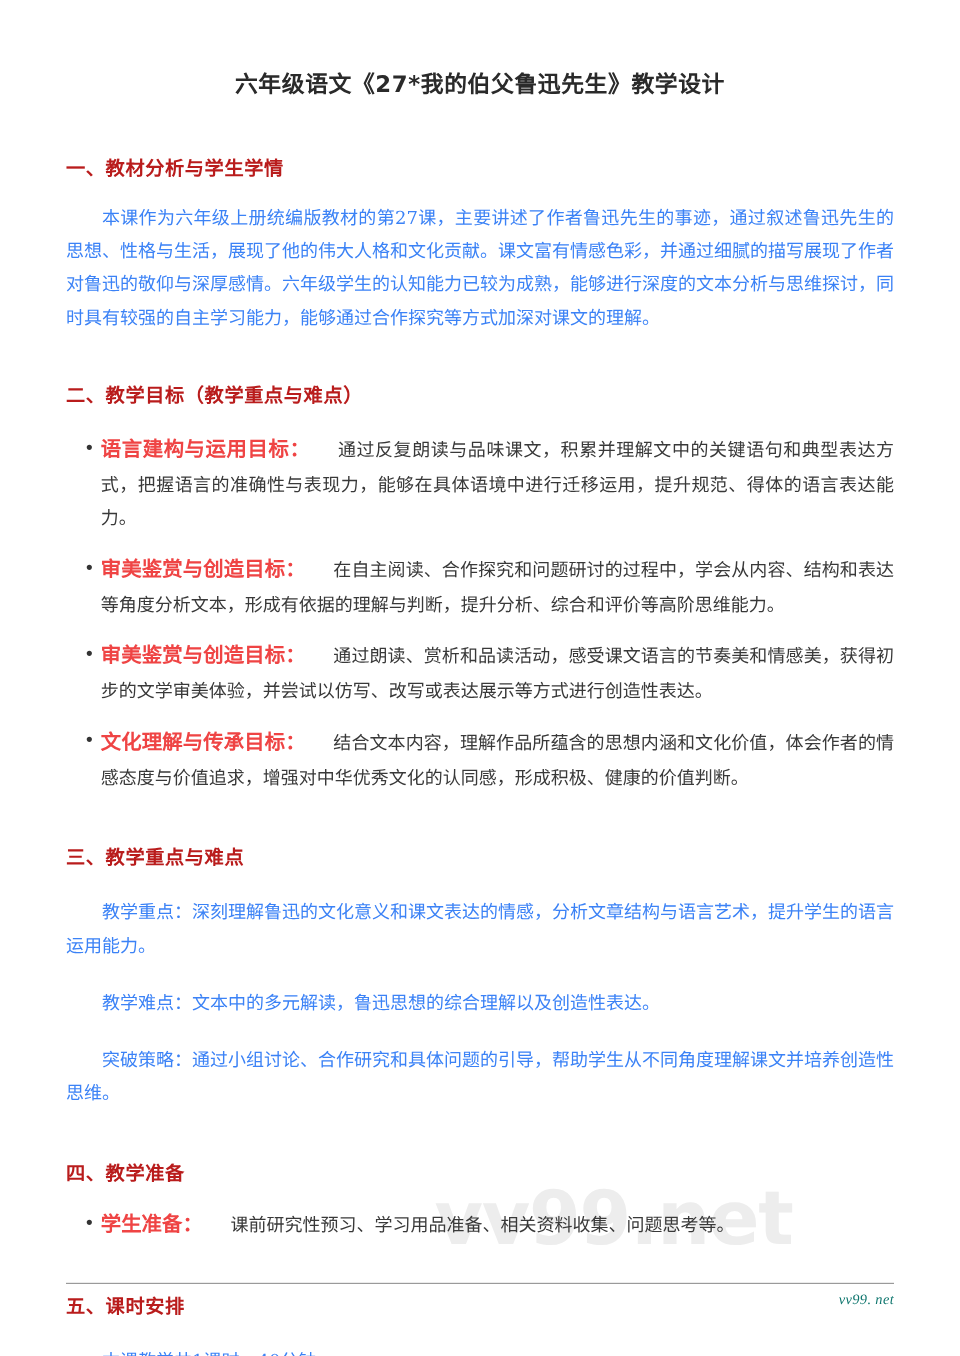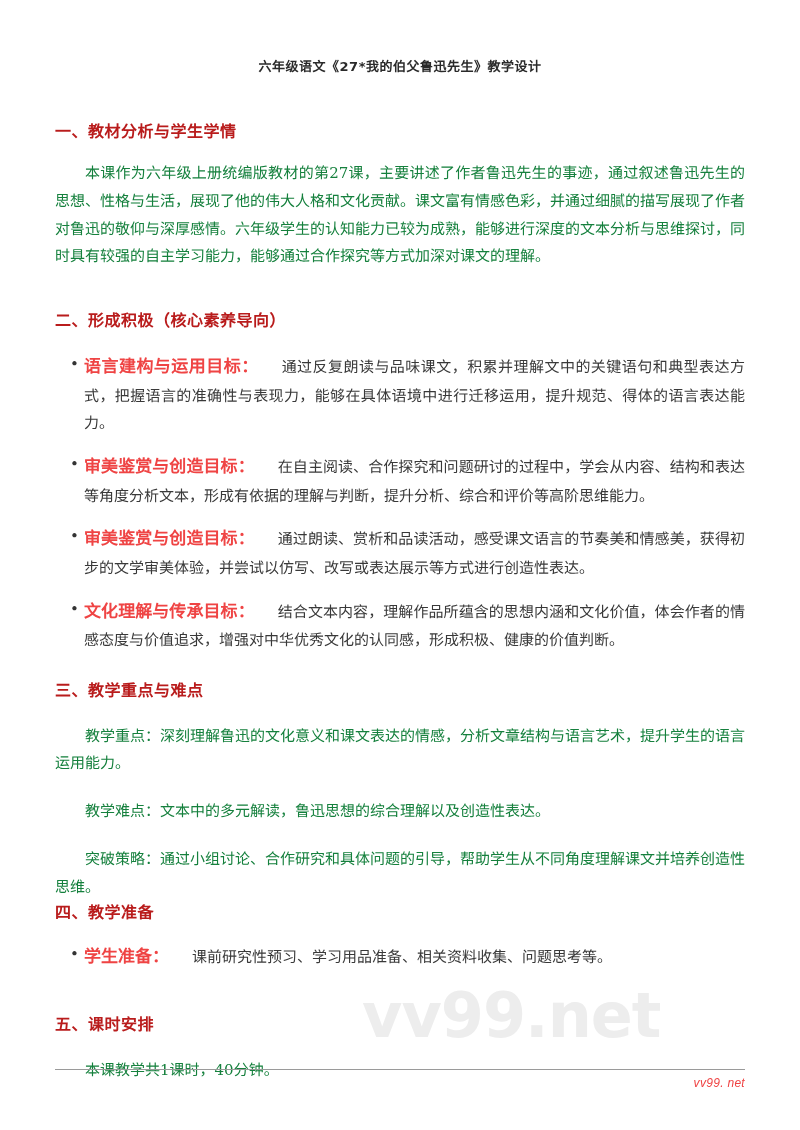--- a/index.html
+++ b/index.html
@@ -45,47 +45,47 @@
     white-space: nowrap;
   }
 
   
   .doc-title {
     margin: 0;
     padding-top: 58px;
     text-align: center;
     font-family: "DejaVu Sans", "Liberation Sans", sans-serif;
     font-weight: bold;
-    font-size: 13px;
+    font-size: 19px;
     color: #2a2a2a;
     letter-spacing: 0.5px;
     line-height: 1.4;
   }
 
   
   .section-heading {
     margin: 0;
     font-family: "DejaVu Sans", "Liberation Sans", sans-serif;
     font-weight: bold;
     font-size: 16px;
     color: #b91c1c;
     letter-spacing: 0.5px;
     line-height: 1.5;
   }
   .sec1-h { margin-top: 44px; }
   .sec2-h { margin-top: 38px; }
-  .sec3-h { margin-top: 24px; }
-  .sec4-h { }
+  .sec3-h { margin-top: 40px; }
+  .sec4-h { margin-top: 40px; }
   .sec5-h { margin-top: 40px; }
 
   
   .para {
     margin: 0;
     font-size: 15px;
-    color: #15803d;
+    color: #3b82f6;
     line-height: 1.85;
     text-align: justify;
     text-justify: inter-ideograph;
     text-indent: 2em;
   }
   .sec1-p { margin-top: 16px; }
   .sub-para { margin-top: 20px; }
 
   
   .bullets {
@@ -139,42 +139,42 @@
     width: 690px;
     height: 1px;
     background: #9a9a9a;
     z-index: 3;
   }
   .footer-text {
     position: absolute;
     right: 55px;
     top: 1076px;
     z-index: 3;
-    font-family: Liberation Sans, sans-serif;
+    font-family: Liberation Serif, serif;
     font-style: italic;
     font-size: 12px;
-    color: #ef4444;
+    color: #0f766e;
     letter-spacing: 0.3px;
   }
 </style>
 </head>
 <body>
 
 <div class="page">
 
   <div class="watermark">vv99.net</div>
 
   <div class="page-inner">
 
     <h1 class="doc-title">六年级语文《27*我的伯父鲁迅先生》教学设计</h1>
 
     <h2 class="section-heading sec1-h">一、教材分析与学生学情</h2>
     <p class="para sec1-p">本课作为六年级上册统编版教材的第27课，主要讲述了作者鲁迅先生的事迹，通过叙述鲁迅先生的思想、性格与生活，展现了他的伟大人格和文化贡献。课文富有情感色彩，并通过细腻的描写展现了作者对鲁迅的敬仰与深厚感情。六年级学生的认知能力已较为成熟，能够进行深度的文本分析与思维探讨，同时具有较强的自主学习能力，能够通过合作探究等方式加深对课文的理解。</p>
 
-    <h2 class="section-heading sec2-h">二、形成积极（核心素养导向）</h2>
+    <h2 class="section-heading sec2-h">二、教学目标（教学重点与难点）</h2>
     <ul class="bullets sec2">
       <li class="bullet-item">
         <span class="bullet-label">语言建构与运用目标：</span><span class="bullet-text">通过反复朗读与品味课文，积累并理解文中的关键语句和典型表达方式，把握语言的准确性与表现力，能够在具体语境中进行迁移运用，提升规范、得体的语言表达能力。</span>
       </li>
       <li class="bullet-item">
         <span class="bullet-label">审美鉴赏与创造目标：</span><span class="bullet-text">在自主阅读、合作探究和问题研讨的过程中，学会从内容、结构和表达等角度分析文本，形成有依据的理解与判断，提升分析、综合和评价等高阶思维能力。</span>
       </li>
       <li class="bullet-item">
         <span class="bullet-label">审美鉴赏与创造目标：</span><span class="bullet-text">通过朗读、赏析和品读活动，感受课文语言的节奏美和情感美，获得初步的文学审美体验，并尝试以仿写、改写或表达展示等方式进行创造性表达。</span>
       </li>

